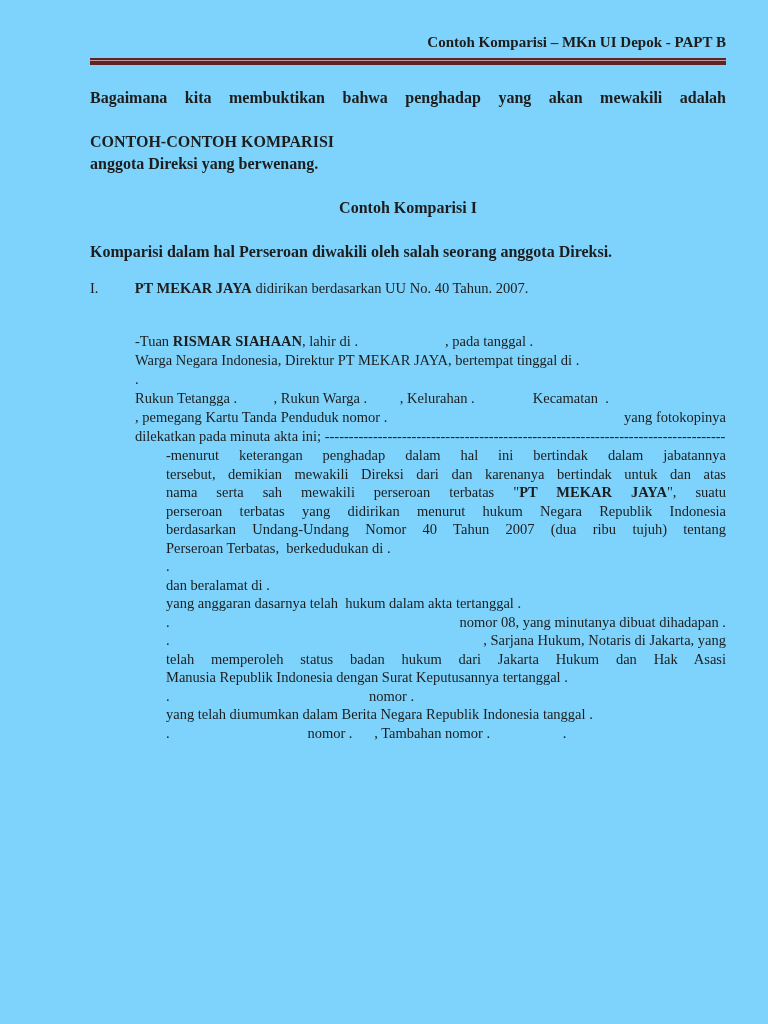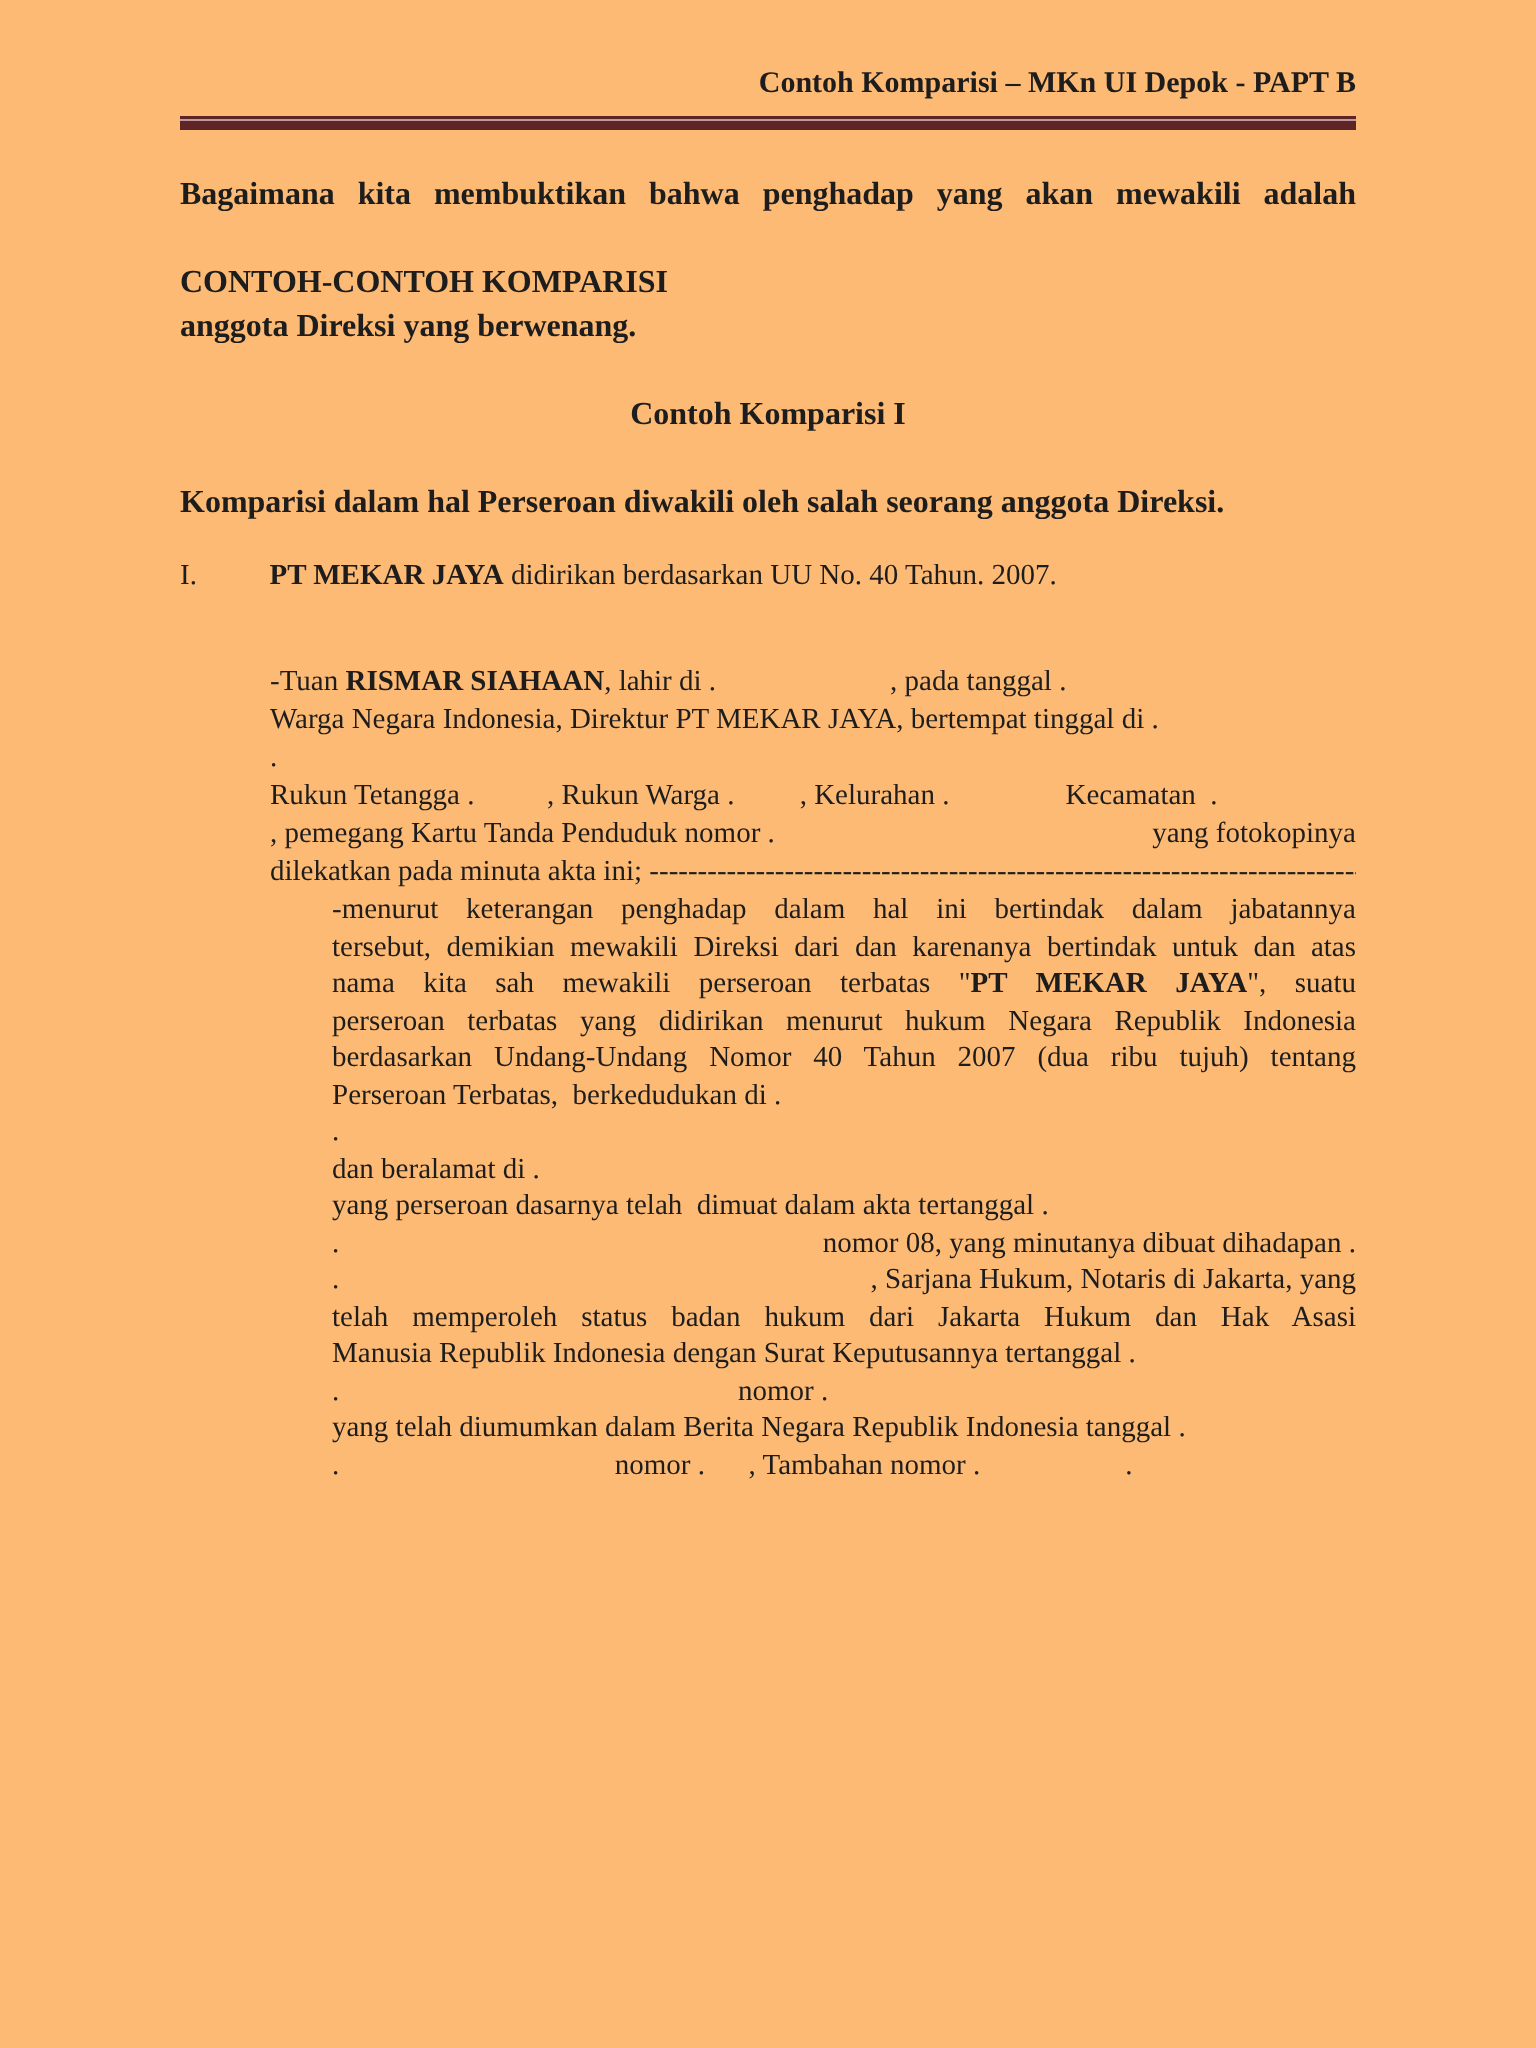--- a/index.html
+++ b/index.html
@@ -4,22 +4,22 @@
 <style>
   html, body {
     margin: 0; padding: 0;
     width: 768px; height: 1024px;
     background: #ffffff;
     font-family: "Liberation Serif", "DejaVu Serif", serif;
   }
   .page {
     box-sizing: border-box;
     width: 768px; height: 1024px;
-    padding: 32px 90px 0 90px;
-    background: #fdba74;
+    padding: 32px 42px 0 90px;
+    background: #7dd3fc;
     overflow: hidden;
   }
   .line {
     white-space: pre-wrap;
     font-size: 14.5px;
     line-height: 18.5px;
     color: #1d1d1d;
   }
   .sz-h  { font-size: 15px;   line-height: 21px; }
   .sz-t  { font-size: 16px;   line-height: 22px; }
@@ -70,27 +70,27 @@
       <div class="line ind0 al-left sz-t" style="color: rgb(29, 29, 29); margin-top: 22px;"><span class=" b">Komparisi dalam hal Perseroan diwakili oleh </span><span class=" b u">salah seorang anggota Direksi</span><span class=" b">.</span></div>
       <div class="line ind0 al-left sz-b1" style="color: rgb(29, 29, 29); margin-top: 16px;"><span class="">I.          </span><span class=" b">PT MEKAR JAYA</span><span class=""> didirikan berdasarkan UU No. 40 Tahun. 2007.</span></div>
       <div class="line ind1 al-left sz-b1" style="color: rgb(29, 29, 29); margin-top: 34px;"><span class="">-Tuan </span><span class=" b">RISMAR SIAHAAN</span><span class="">, lahir di .                        , pada tanggal .</span></div>
       <div class="line ind1 al-left sz-b1" style="color: rgb(29, 29, 29);"><span class="">Warga Negara Indonesia, Direktur PT MEKAR JAYA, bertempat tinggal di .</span></div>
       <div class="line ind1 al-left sz-b1" style="color: rgb(29, 29, 29);"><span class="">.</span></div>
       <div class="line ind1 al-left sz-b1" style="color: rgb(29, 29, 29);"><span class="">Rukun Tetangga .          , Rukun Warga .         , Kelurahan .                Kecamatan  .</span></div>
       <div class="line ind1 al-split sz-b1" style="color: rgb(29, 29, 29);"><span><span class="">, pemegang Kartu Tanda Penduduk nomor .</span></span><span><span class="">yang fotokopinya</span></span></div>
       <div class="line ind1 al-fillline sz-b1" style="color: rgb(29, 29, 29);"><span><span class="">dilekatkan pada minuta akta ini; </span></span><span class="seg-fill">--------------------------------------------------------------------------------------------------------------</span></div>
       <div class="line ind2 al-justify sz-b" style="color: rgb(29, 29, 29);"><span class="">-menurut keterangan penghadap dalam hal ini bertindak dalam jabatannya</span></div>
       <div class="line ind2 al-justify sz-b" style="color: rgb(29, 29, 29);"><span class="">tersebut, demikian mewakili Direksi dari dan karenanya bertindak untuk dan atas</span></div>
-      <div class="line ind2 al-justify sz-b" style="color: rgb(29, 29, 29);"><span class="">nama kita sah mewakili perseroan terbatas "</span><span class=" b">PT MEKAR JAYA</span><span class="">", suatu</span></div>
+      <div class="line ind2 al-justify sz-b" style="color: rgb(29, 29, 29);"><span class="">nama serta sah mewakili perseroan terbatas "</span><span class=" b">PT MEKAR JAYA</span><span class="">", suatu</span></div>
       <div class="line ind2 al-justify sz-b" style="color: rgb(29, 29, 29);"><span class="">perseroan terbatas yang didirikan menurut hukum Negara Republik Indonesia</span></div>
       <div class="line ind2 al-justify sz-b" style="color: rgb(29, 29, 29);"><span class="">berdasarkan Undang-Undang Nomor 40 Tahun 2007 (dua ribu tujuh) tentang</span></div>
       <div class="line ind2 al-left sz-b" style="color: rgb(29, 29, 29);"><span class="">Perseroan Terbatas,  berkedudukan di .</span></div>
       <div class="line ind2 al-left sz-b" style="color: rgb(29, 29, 29);"><span class="">.</span></div>
       <div class="line ind2 al-left sz-b" style="color: rgb(29, 29, 29);"><span class="">dan beralamat di .</span></div>
-      <div class="line ind2 al-left sz-b" style="color: rgb(29, 29, 29);"><span class="">yang perseroan dasarnya telah  dimuat dalam akta tertanggal .</span></div>
+      <div class="line ind2 al-left sz-b" style="color: rgb(29, 29, 29);"><span class="">yang anggaran dasarnya telah  hukum dalam akta tertanggal .</span></div>
       <div class="line ind2 al-split sz-b" style="color: rgb(29, 29, 29);"><span><span class="">.</span></span><span><span class="">nomor 08, yang minutanya dibuat dihadapan .</span></span></div>
       <div class="line ind2 al-split sz-b" style="color: rgb(29, 29, 29);"><span><span class="">.</span></span><span><span class="">, Sarjana Hukum, Notaris di Jakarta, yang</span></span></div>
       <div class="line ind2 al-justify sz-b" style="color: rgb(29, 29, 29);"><span class="">telah memperoleh status badan hukum dari  Jakarta Hukum dan Hak Asasi</span></div>
       <div class="line ind2 al-left sz-b" style="color: rgb(29, 29, 29);"><span class="">Manusia Republik Indonesia dengan Surat Keputusannya tertanggal .</span></div>
       <div class="line ind2 al-left sz-b" style="color: rgb(29, 29, 29);"><span class="">.                                                       nomor .</span></div>
       <div class="line ind2 al-left sz-b" style="color: rgb(29, 29, 29);"><span class="">yang telah diumumkan dalam Berita Negara Republik Indonesia tanggal .</span></div>
       <div class="line ind2 al-left sz-b" style="color: rgb(29, 29, 29);"><span class="">.                                      nomor .      , Tambahan nomor .                    .</span></div>
     </div>
 </main>
 

